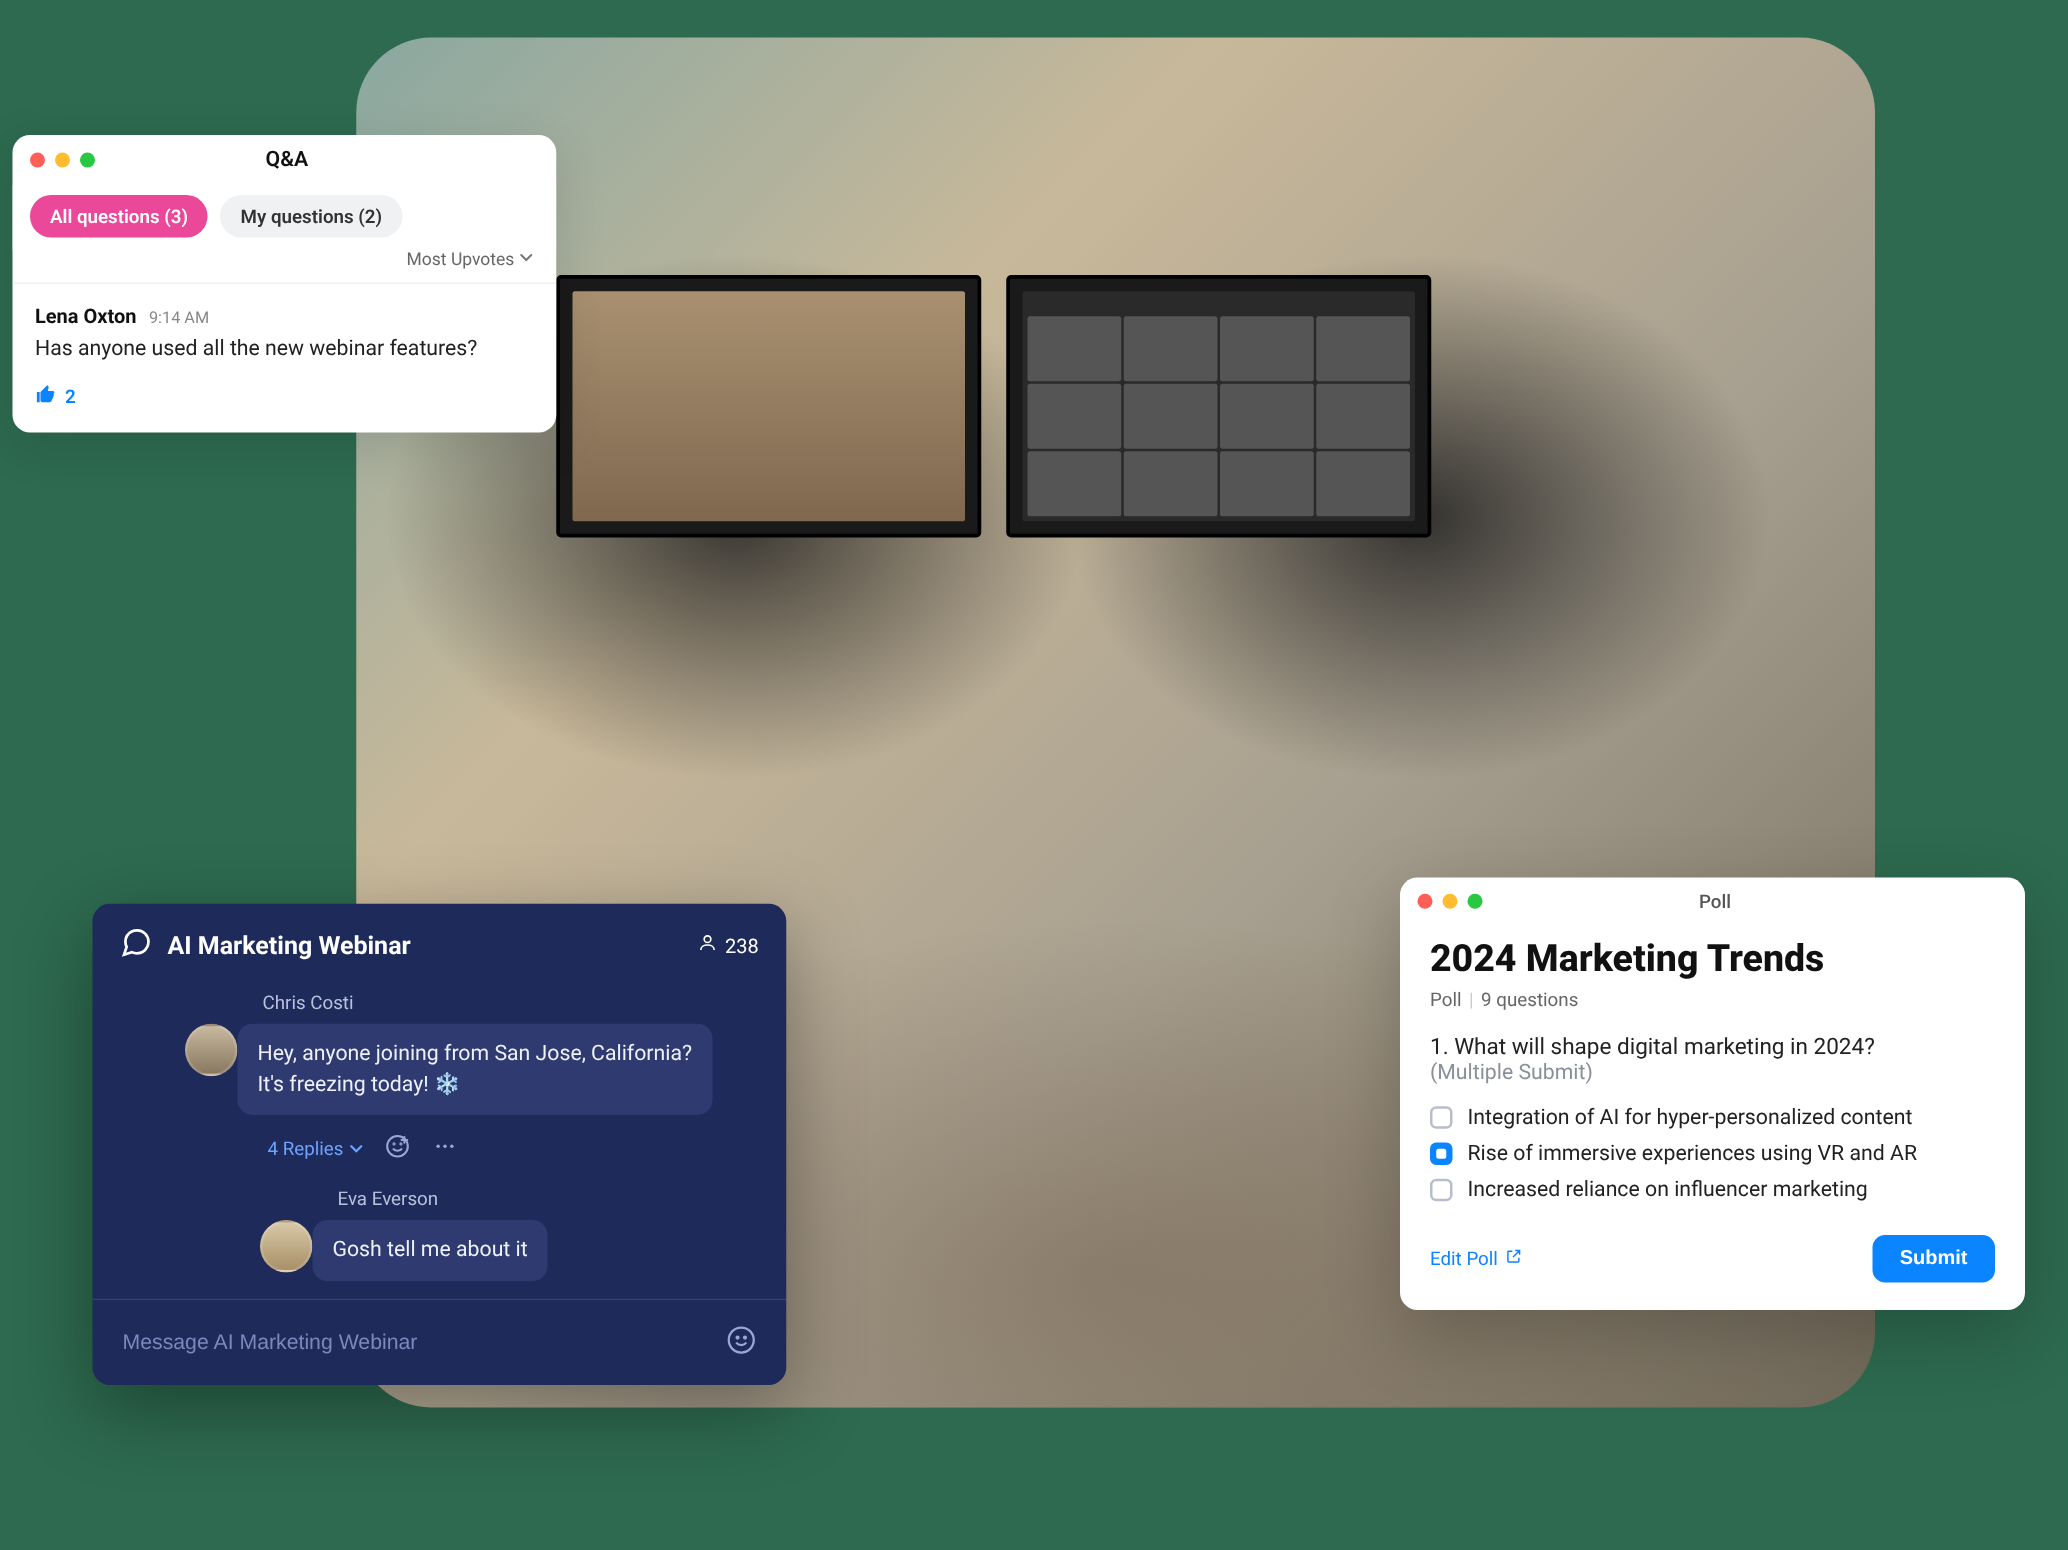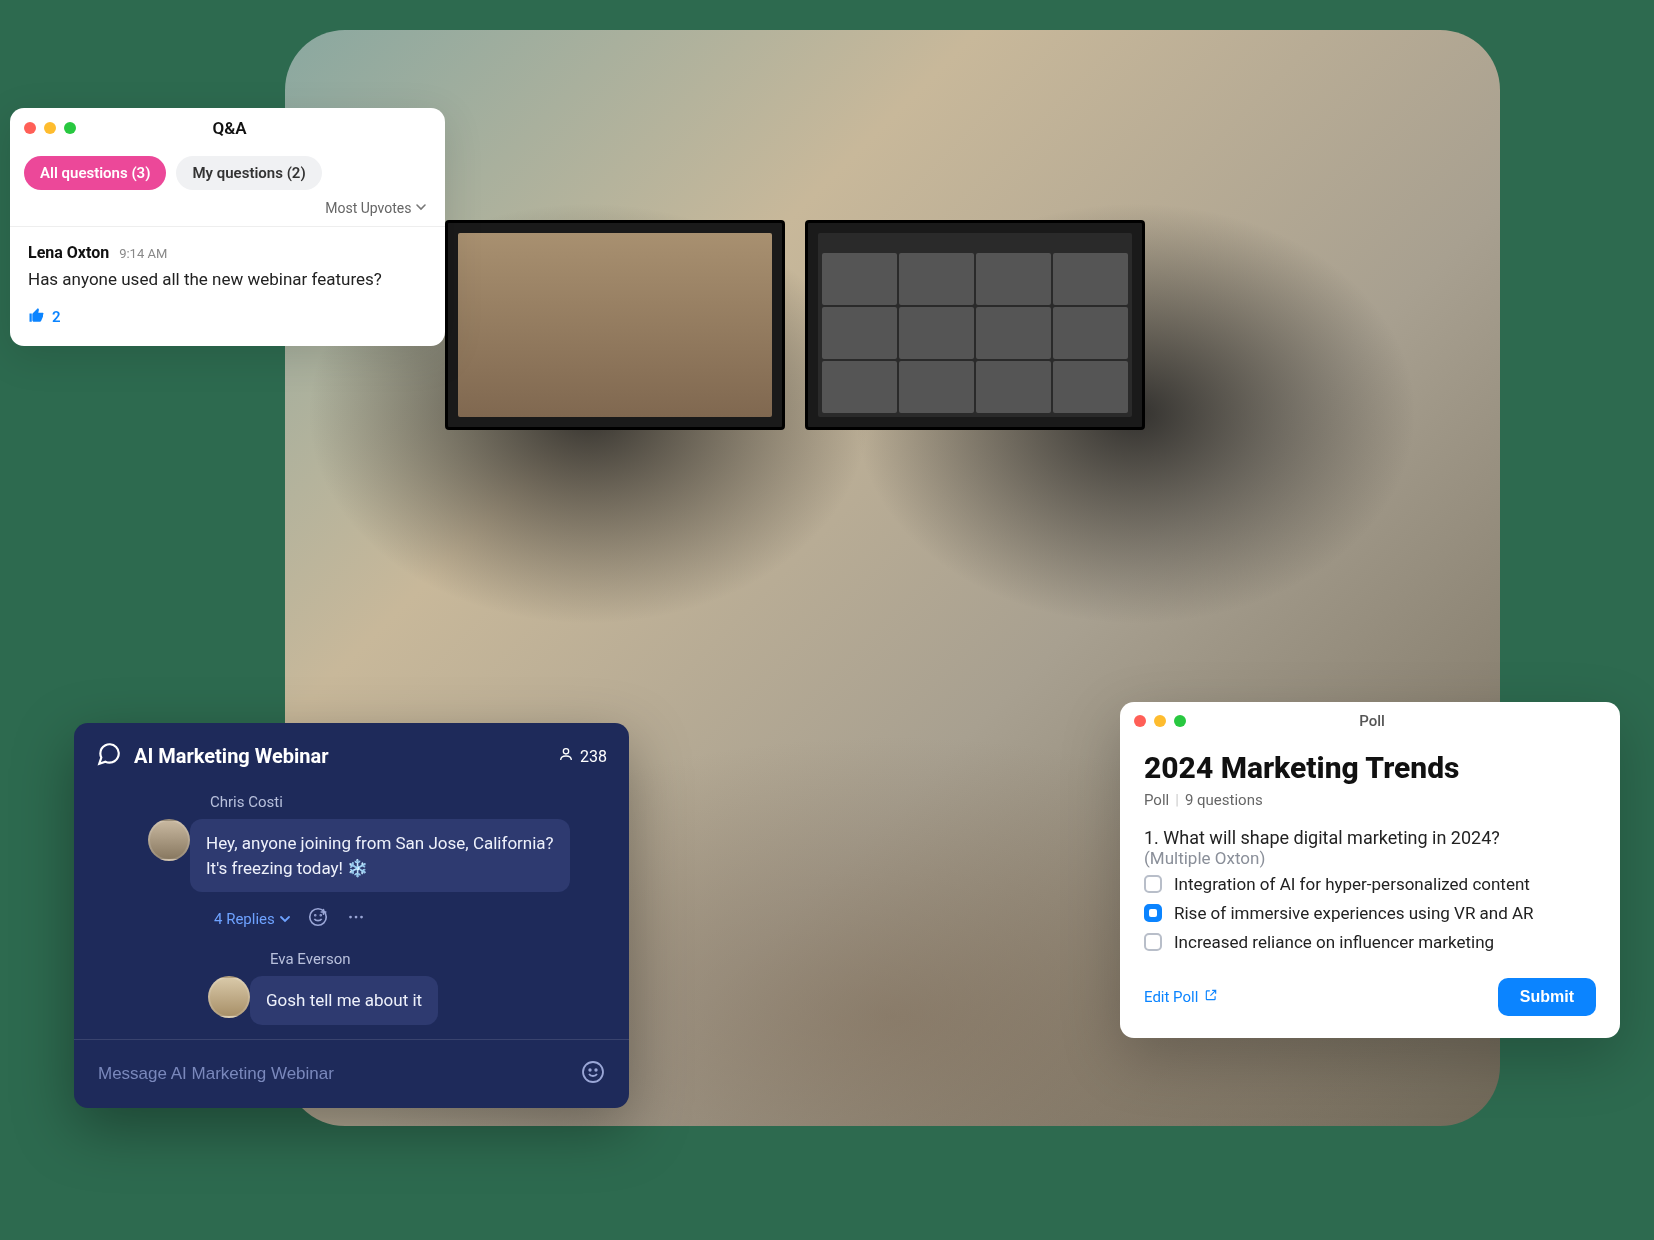--- a/index.html
+++ b/index.html
@@ -107,21 +107,21 @@
     border-radius:14px;
     box-shadow:0 20px 60px rgba(0,0,0,0.22);
     overflow:hidden;
   }
   .poll-body { padding:4px 24px 22px; }
   .poll-title { font-size:30px; font-weight:800; color:#111; margin-top:6px; }
   .poll-sub { font-size:15px; color:#666; margin-top:6px; }
   .poll-sub .sep { color:#ccc; margin:0 6px; }
   .poll-q { font-size:18px; color:#222; margin-top:18px; }
   .poll-hint { font-size:17px; color:#8a8f99; }
-  .poll-opts { margin-top:6px; display:flex; flex-direction:column; gap:9px; }
+  .poll-opts { margin-top:16px; display:flex; flex-direction:column; gap:9px; }
   .poll-opt { display:flex; align-items:center; gap:12px; font-size:17px; color:#222; cursor:pointer; }
   .cbox { width:18px; height:18px; border:2px solid #b8bec9; border-radius:5px; display:flex; align-items:center; justify-content:center; background:#fff; }
   .cbox.checked { background:#0b84ff; border-color:#0b84ff; }
   .cbox.checked::after { content:""; width:8px; height:8px; background:#fff; border-radius:2px; }
   .poll-footer { display:flex; align-items:center; justify-content:space-between; margin-top:26px; }
   .edit-link { color:#0b84ff; font-size:15px; display:flex; align-items:flex-start; gap:6px; cursor:pointer; }
   .submit-btn { background:#0b84ff; color:#fff; border:none; border-radius:10px; padding:10px 22px; font-size:16px; font-weight:600; cursor:pointer; }
   .ext-icon { width:14px; height:14px; stroke:#0b84ff; fill:none; stroke-width:2; }
   .chev { width:12px; height:12px; }
 </style>
@@ -265,21 +265,21 @@
     </div>
     <div class="title" style="font-size:15px;font-weight:500;color:#555">Poll</div>
     <div style="width:48px"></div>
   </div>
   <div class="poll-body">
     <div class="poll-title">2024 Marketing Trends</div>
     <div class="poll-sub">
       <span>Poll</span><span class="sep">|</span><span>9 questions</span>
     </div>
     <div class="poll-q">1. What will shape digital marketing in 2024?</div>
-    <div class="poll-hint">(Multiple Oxton)</div>
+    <div class="poll-hint">(Multiple Submit)</div>
     <div class="poll-opts">
       <label class="poll-opt">
         <span class="cbox"></span>
         <span>Integration of AI for hyper-personalized content</span>
       </label>
       <label class="poll-opt">
         <span class="cbox checked"></span>
         <span>Rise of immersive experiences using VR and AR</span>
       </label>
       <label class="poll-opt">

